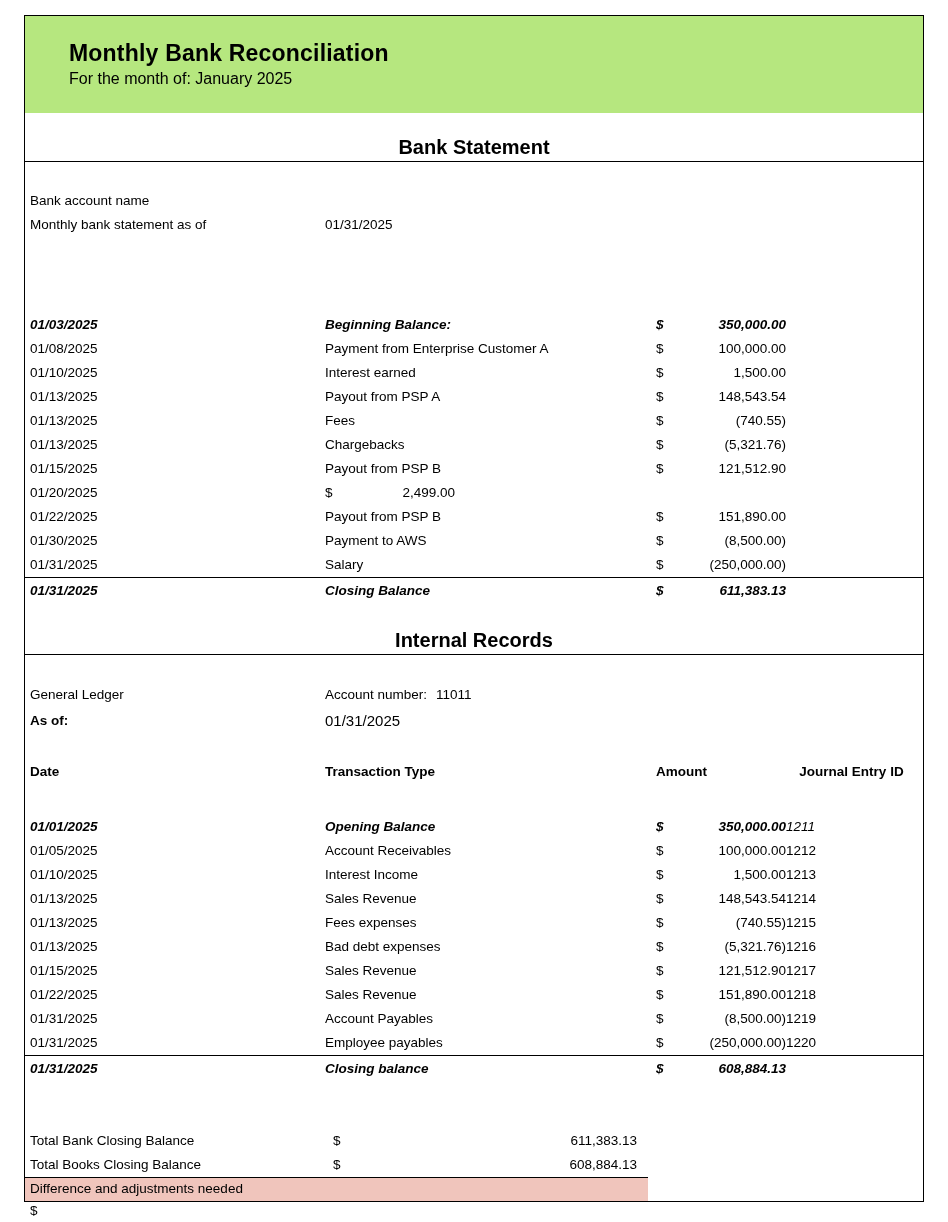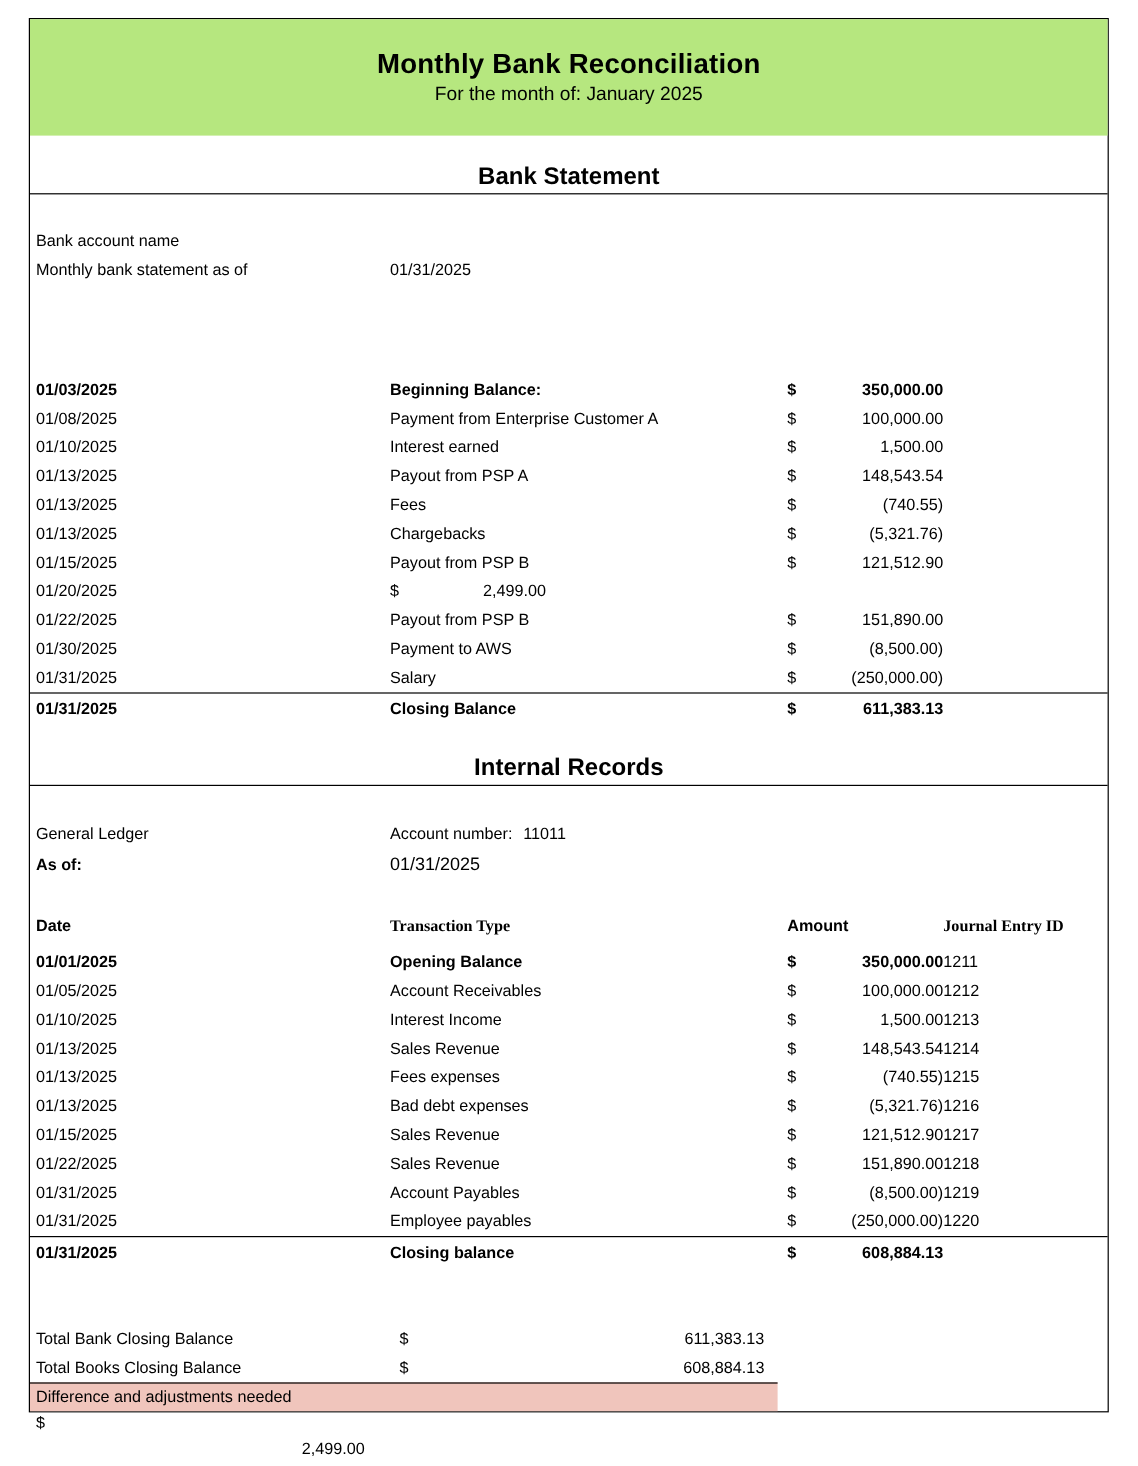--- a/index.html
+++ b/index.html
@@ -6,21 +6,21 @@
   body {
     width:948px; height:1222px; background:#ffffff; position:relative;
     font-family:"Liberation Sans", sans-serif; color:#000;
   }
   .doc {
     position:absolute; left:24px; top:15px; width:900px;
     border:1.5px solid #000; background:#fff;
   }
   
   .banner {
-    height:97px; background:#b6e77f; text-align:center; padding-top:23px;
+    height:97px; background:#b6e77f; padding-top:23px;padding-left:44px;
   }
   .banner h1 { font-size:23px; font-weight:bold; line-height:28px; letter-spacing:0.2px; }
   .banner .subtitle { font-size:16px; line-height:24px; }
 
   
   .sec-head {
     text-align:center; font-weight:bold; font-size:20px; line-height:20px;
     padding:24px 0 4px 0; border-bottom:1.5px solid #000;
   }
   .sec-head.internal { padding-top:0; margin-top:27px; }
@@ -28,37 +28,37 @@
   
   .info-block { margin-top:27px; }
   .info-row { display:flex; line-height:24px; font-size:13.5px; padding-left:5px; }
   .info-label { width:295px; }
   .info-row.bold-label .info-label { font-weight:bold; }
   .as-of-value { font-size:15px; }
   .acct-num { margin-left:9px; }
 
   
   .tx-table { margin-top:76px; }
-  .tx-table.internal { margin-top:8px; }
+  .tx-table.internal { margin-top:33px; }
   .row { display:flex; line-height:24px; height:24px; font-size:13.5px; padding-left:5px; }
   .c-date { width:295px; }
   .c-desc { width:331px; }
   .c-cur  { width:30px; }
   .c-amt  { width:100px; text-align:right; }
   .c-id   { width:131px; text-align:left; }
-  .row.bold { font-weight:bold; }
+  .row.bold { font-weight:bold;font-style:italic; }
   .row.bold .c-id { font-weight:normal; }
   .row.closing { border-top:1.5px solid #000; font-weight:bold; height:26px; line-height:25px; }
 
   
   .col-head { display:flex; font-weight:bold; font-size:13.5px; line-height:20px; padding-left:5px; margin-top:28px; }
   .ch-date { width:295px; }
-  .ch-type { width:331px;font-family:Liberation Serif, serif; }
+  .ch-type { width:331px; }
   .ch-amt  { width:130px; }
-  .ch-id   { width:131px; text-align:left;font-family:Liberation Serif, serif; }
+  .ch-id   { width:131px; text-align:center; }
 
   
   .summary { margin-top:48px; }
   .sum-row { display:flex; width:623px; height:24px; line-height:24px; font-size:13.5px; padding-left:5px; }
   .s-label { width:303px; }
   .s-cur   { width:30px; }
   .s-amt   { width:274px; text-align:right; }
   .sum-row.highlight { background:#f0c5bc; border-top:1.5px solid #000; line-height:22px;flex-direction:column; }
 </style>
 </head>

